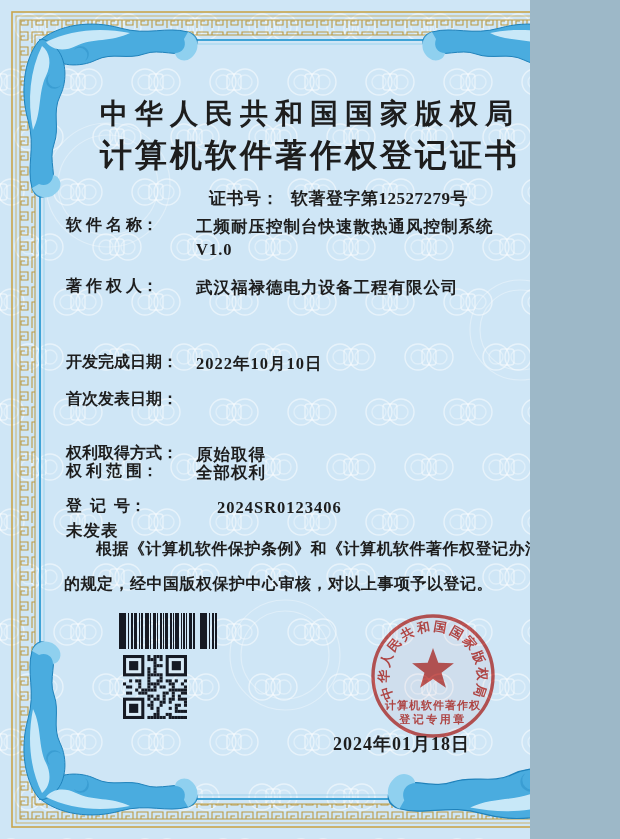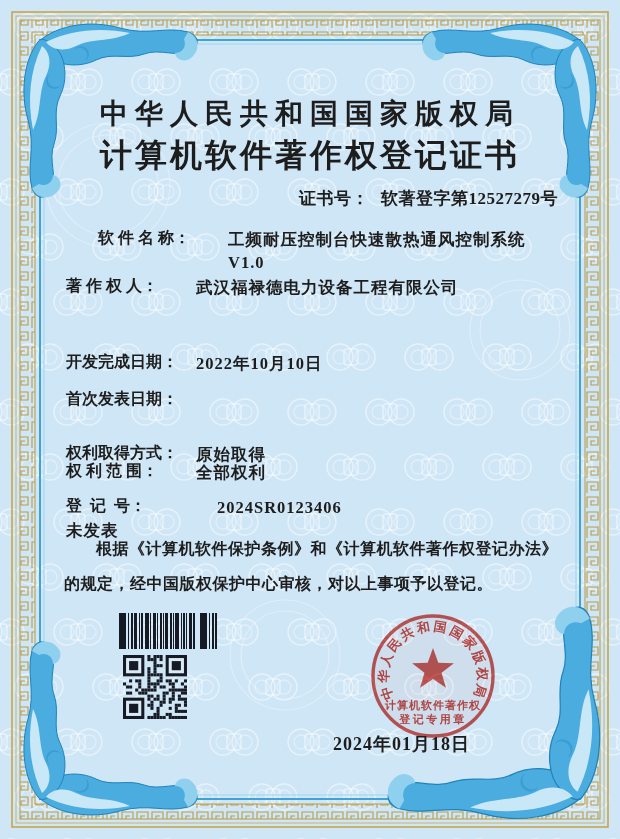--- a/index.html
+++ b/index.html
@@ -1,17 +1,17 @@
 <!DOCTYPE html>
 <html style="--page-bg: #cfe6f6; --gold: #bb9a43; --frame-blue: #3fa3d6; --flourish-blue: #4aacdf; --seal-red: #d4423c; --ink: #1d1d1d; --barcode-black: #161a24;"><head>
 <meta charset="utf-8">
 <style>
   html,body{margin:0;padding:0;background:#9db8c8;}
   .page{
-    position:relative; width:620px; height:839px; overflow:hidden;
+    position:relative; width:530px; height:839px; overflow:hidden;
     background:var(--page-bg,#cfe6f6);
     font-family:"Liberation Serif","DejaVu Serif",serif;
     color:var(--ink,#1d1d1d);
   }
   svg.layer{position:absolute;left:0;top:0;width:620px;height:839px;pointer-events:none;}
 
   .authority{
     position:absolute; top:95px; left:0; width:620px; text-align:center;
     font-size:28px; font-weight:700; letter-spacing:7px; white-space:nowrap;
   }
@@ -21,21 +21,21 @@
   }
   .cert-no{
     position:absolute; top:187px; right:62px;
     font-size:17px; font-weight:700; letter-spacing:.5px;
   }
   .cert-no .v{margin-left:12px;}
 
   .field-row{position:absolute; left:66px; width:500px; display:flex; align-items:flex-start;}
   .field-row .label{flex:0 0 130px; font-size:16px; font-weight:700; white-space:pre;}
   .field-row .value{flex:1; font-size:16.5px; font-weight:700; letter-spacing:1px; line-height:23px;}
-  .row-0{top:228px;margin-left:32px;} .row-1{top:276px;} .row-2{top:352px;}
+  .row-0{top:215px;} .row-1{top:276px;} .row-2{top:352px;}
   .row-3{top:389px;flex-direction:column;} .row-4{top:443px;} .row-5{top:461px;} .row-6{top:496px;gap:21px;}
 
   .statement{
     position:absolute; left:64px; top:531px; width:494px;
     font-size:16px; font-weight:700; line-height:35px;
     text-indent:2em; text-align:justify; letter-spacing:.5px;
   }
 
   .barcode{position:absolute; left:119px; top:613px; width:98px; height:36px;}
   .qrcode{position:absolute; left:123px; top:655px; width:64px; height:64px;}

